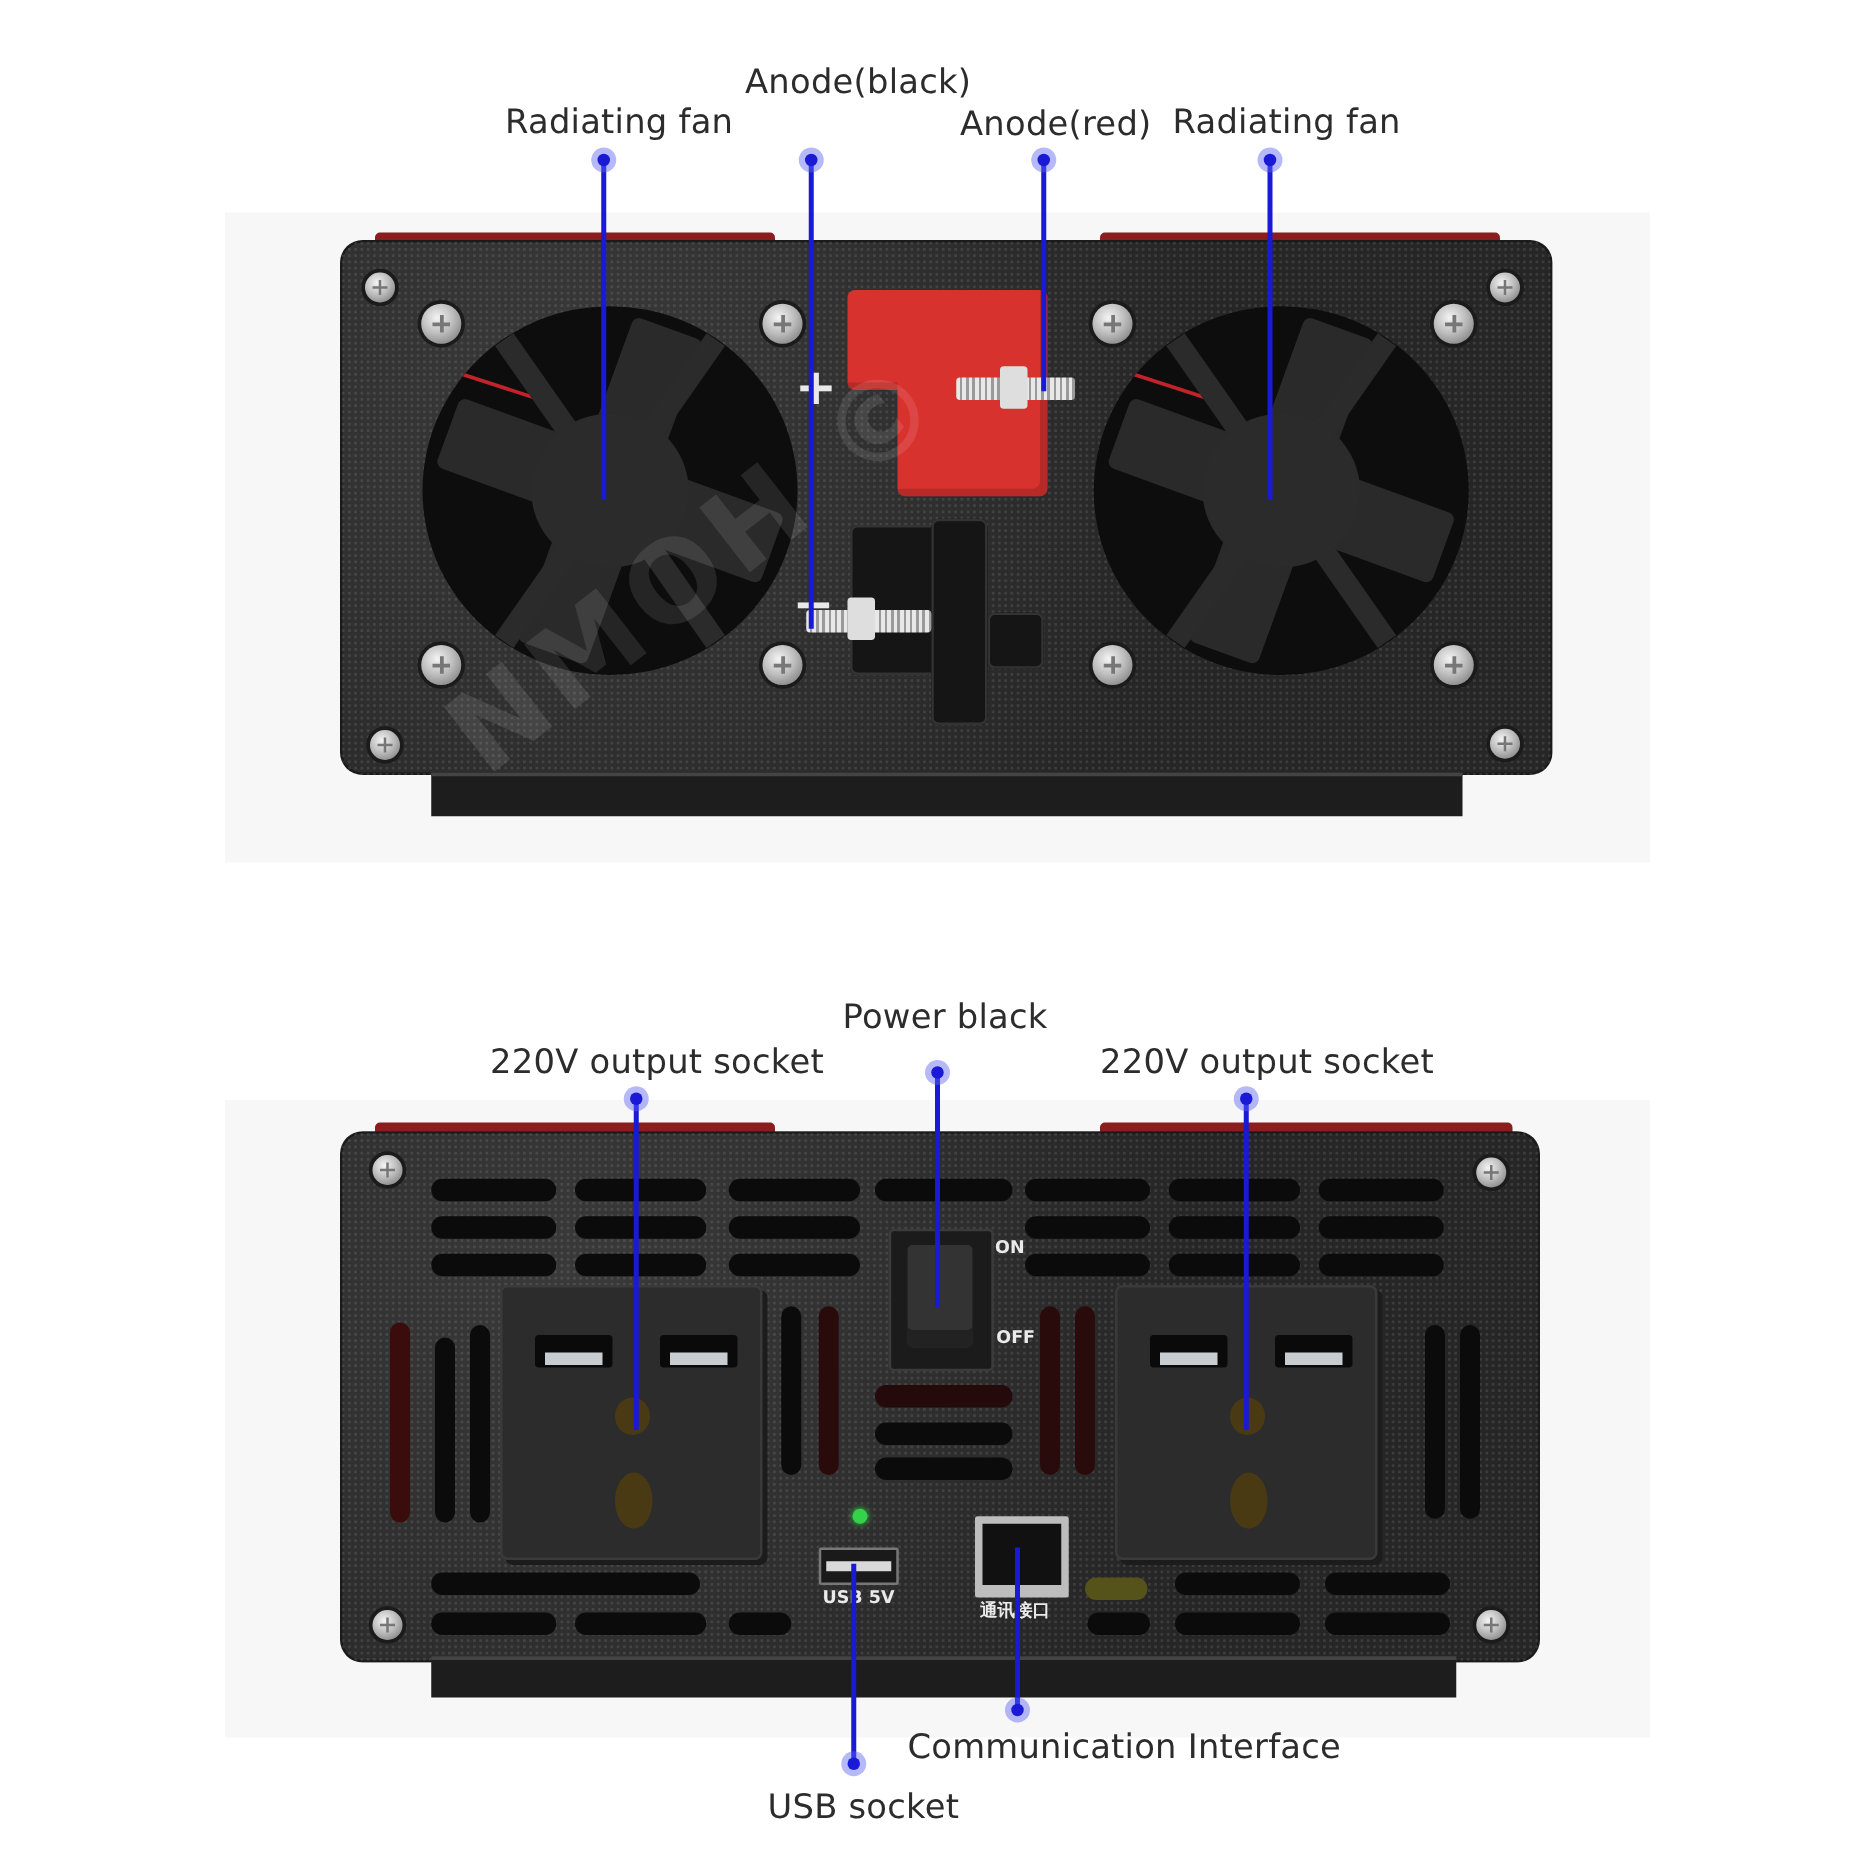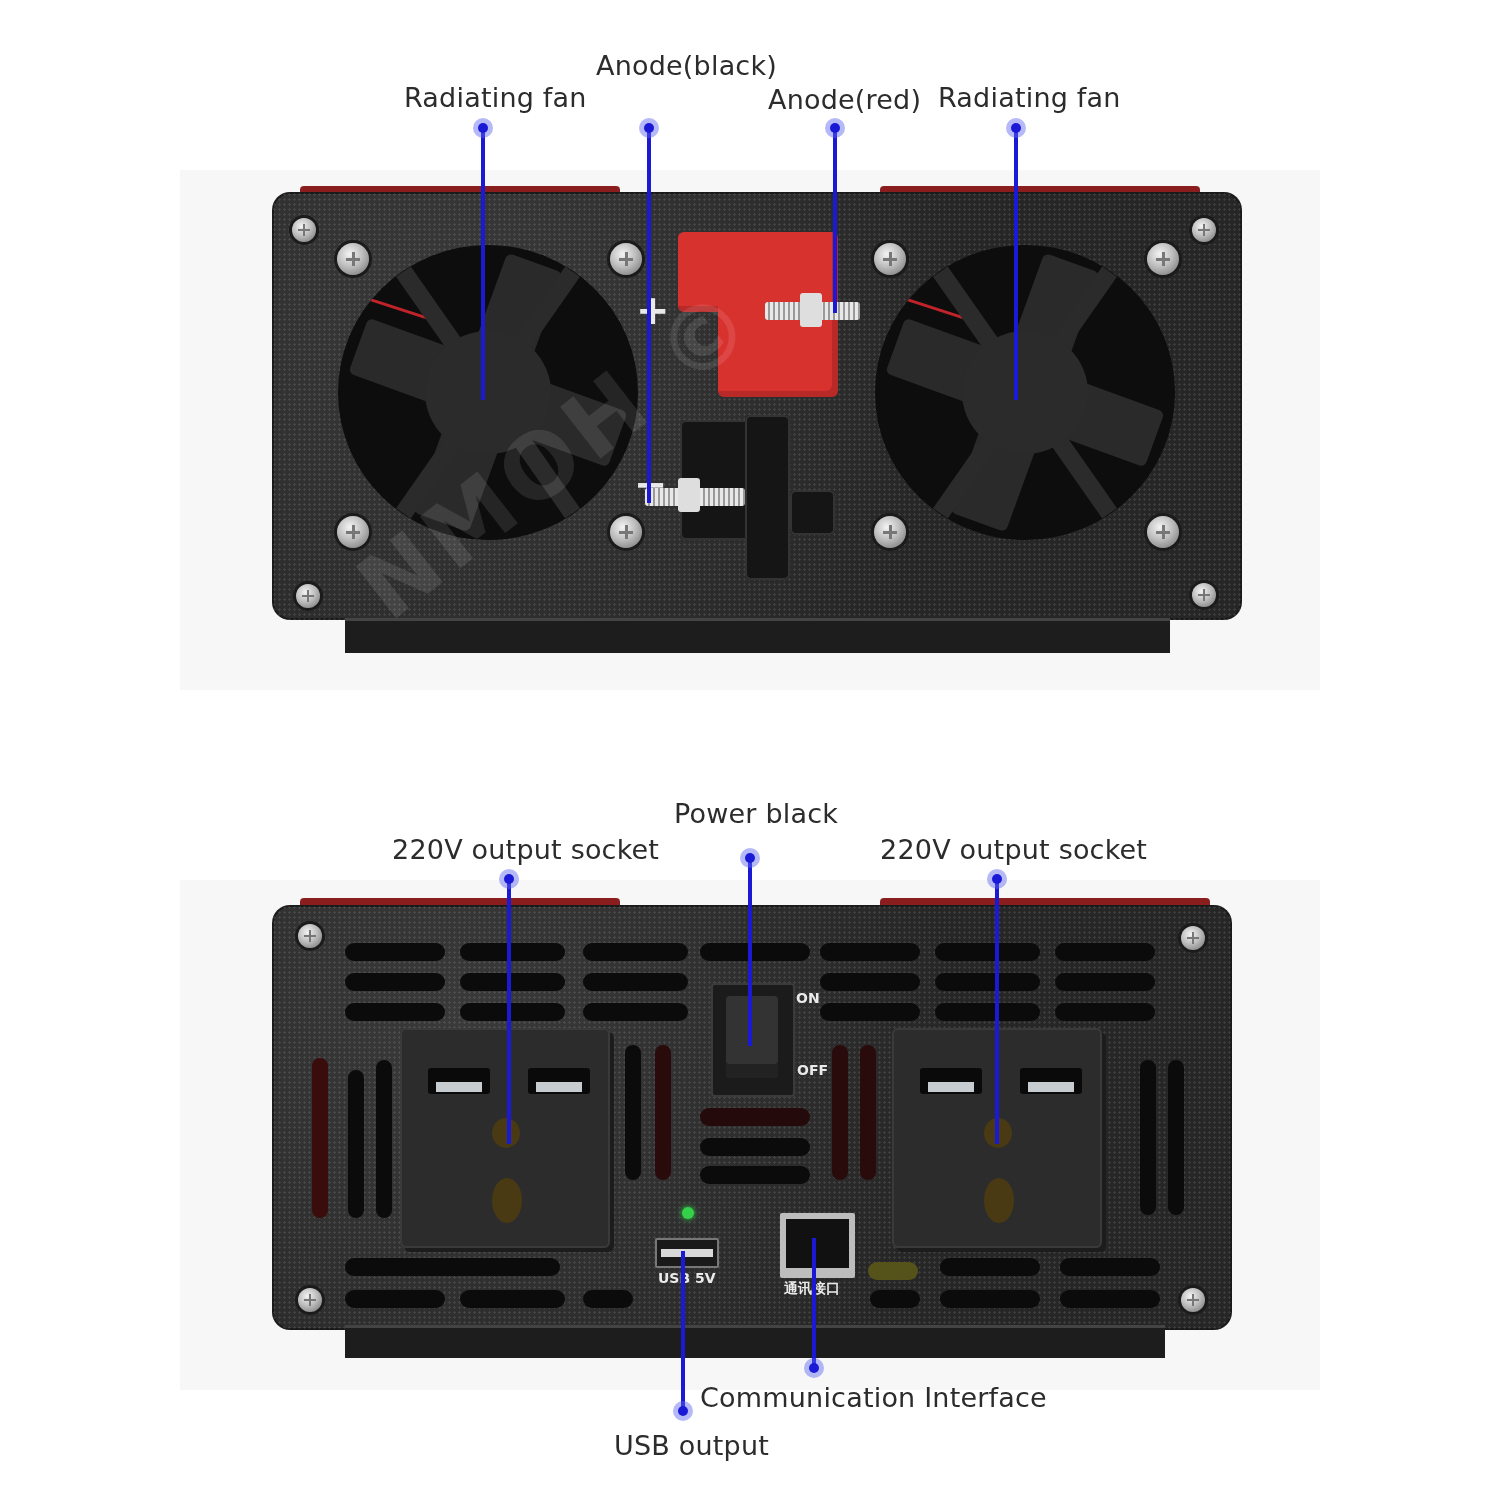--- a/index.html
+++ b/index.html
@@ -224,22 +224,22 @@
 <div class="tiny" style="left:784px;top:1280px;">通讯接口</div>
 
 <div class="screw sm" style="left:298px;top:924px;"></div>
 <div class="screw sm" style="left:298px;top:1288px;"></div>
 <div class="screw sm" style="left:1181px;top:926px;"></div>
 <div class="screw sm" style="left:1181px;top:1288px;"></div>
 
 <div class="label" style="left:392px;top:834px;">220V output socket</div>
 <div class="label" style="left:674px;top:798px;">Power black</div>
 <div class="label" style="left:880px;top:834px;">220V output socket</div>
-<div class="label" style="left:700px;top:1382px;">Communication Interface</div>
-<div class="label" style="left:614px;top:1430px;">USB output</div>
+<div class="label" style="left:726px;top:1382px;">Communication Interface</div>
+<div class="label" style="left:614px;top:1430px;">USB socket</div>
 
 <div class="dot" style="left:499px;top:869px;"></div>
 <div class="leader" style="left:507px;top:879px;height:265px;"></div>
 <div class="dot" style="left:740px;top:848px;"></div>
 <div class="leader" style="left:748px;top:858px;height:188px;"></div>
 <div class="dot" style="left:987px;top:869px;"></div>
 <div class="leader" style="left:995px;top:879px;height:265px;"></div>
 <div class="leader" style="left:812px;top:1238px;height:130px;"></div>
 <div class="dot" style="left:804px;top:1358px;"></div>
 <div class="leader" style="left:681px;top:1251px;height:160px;"></div>

